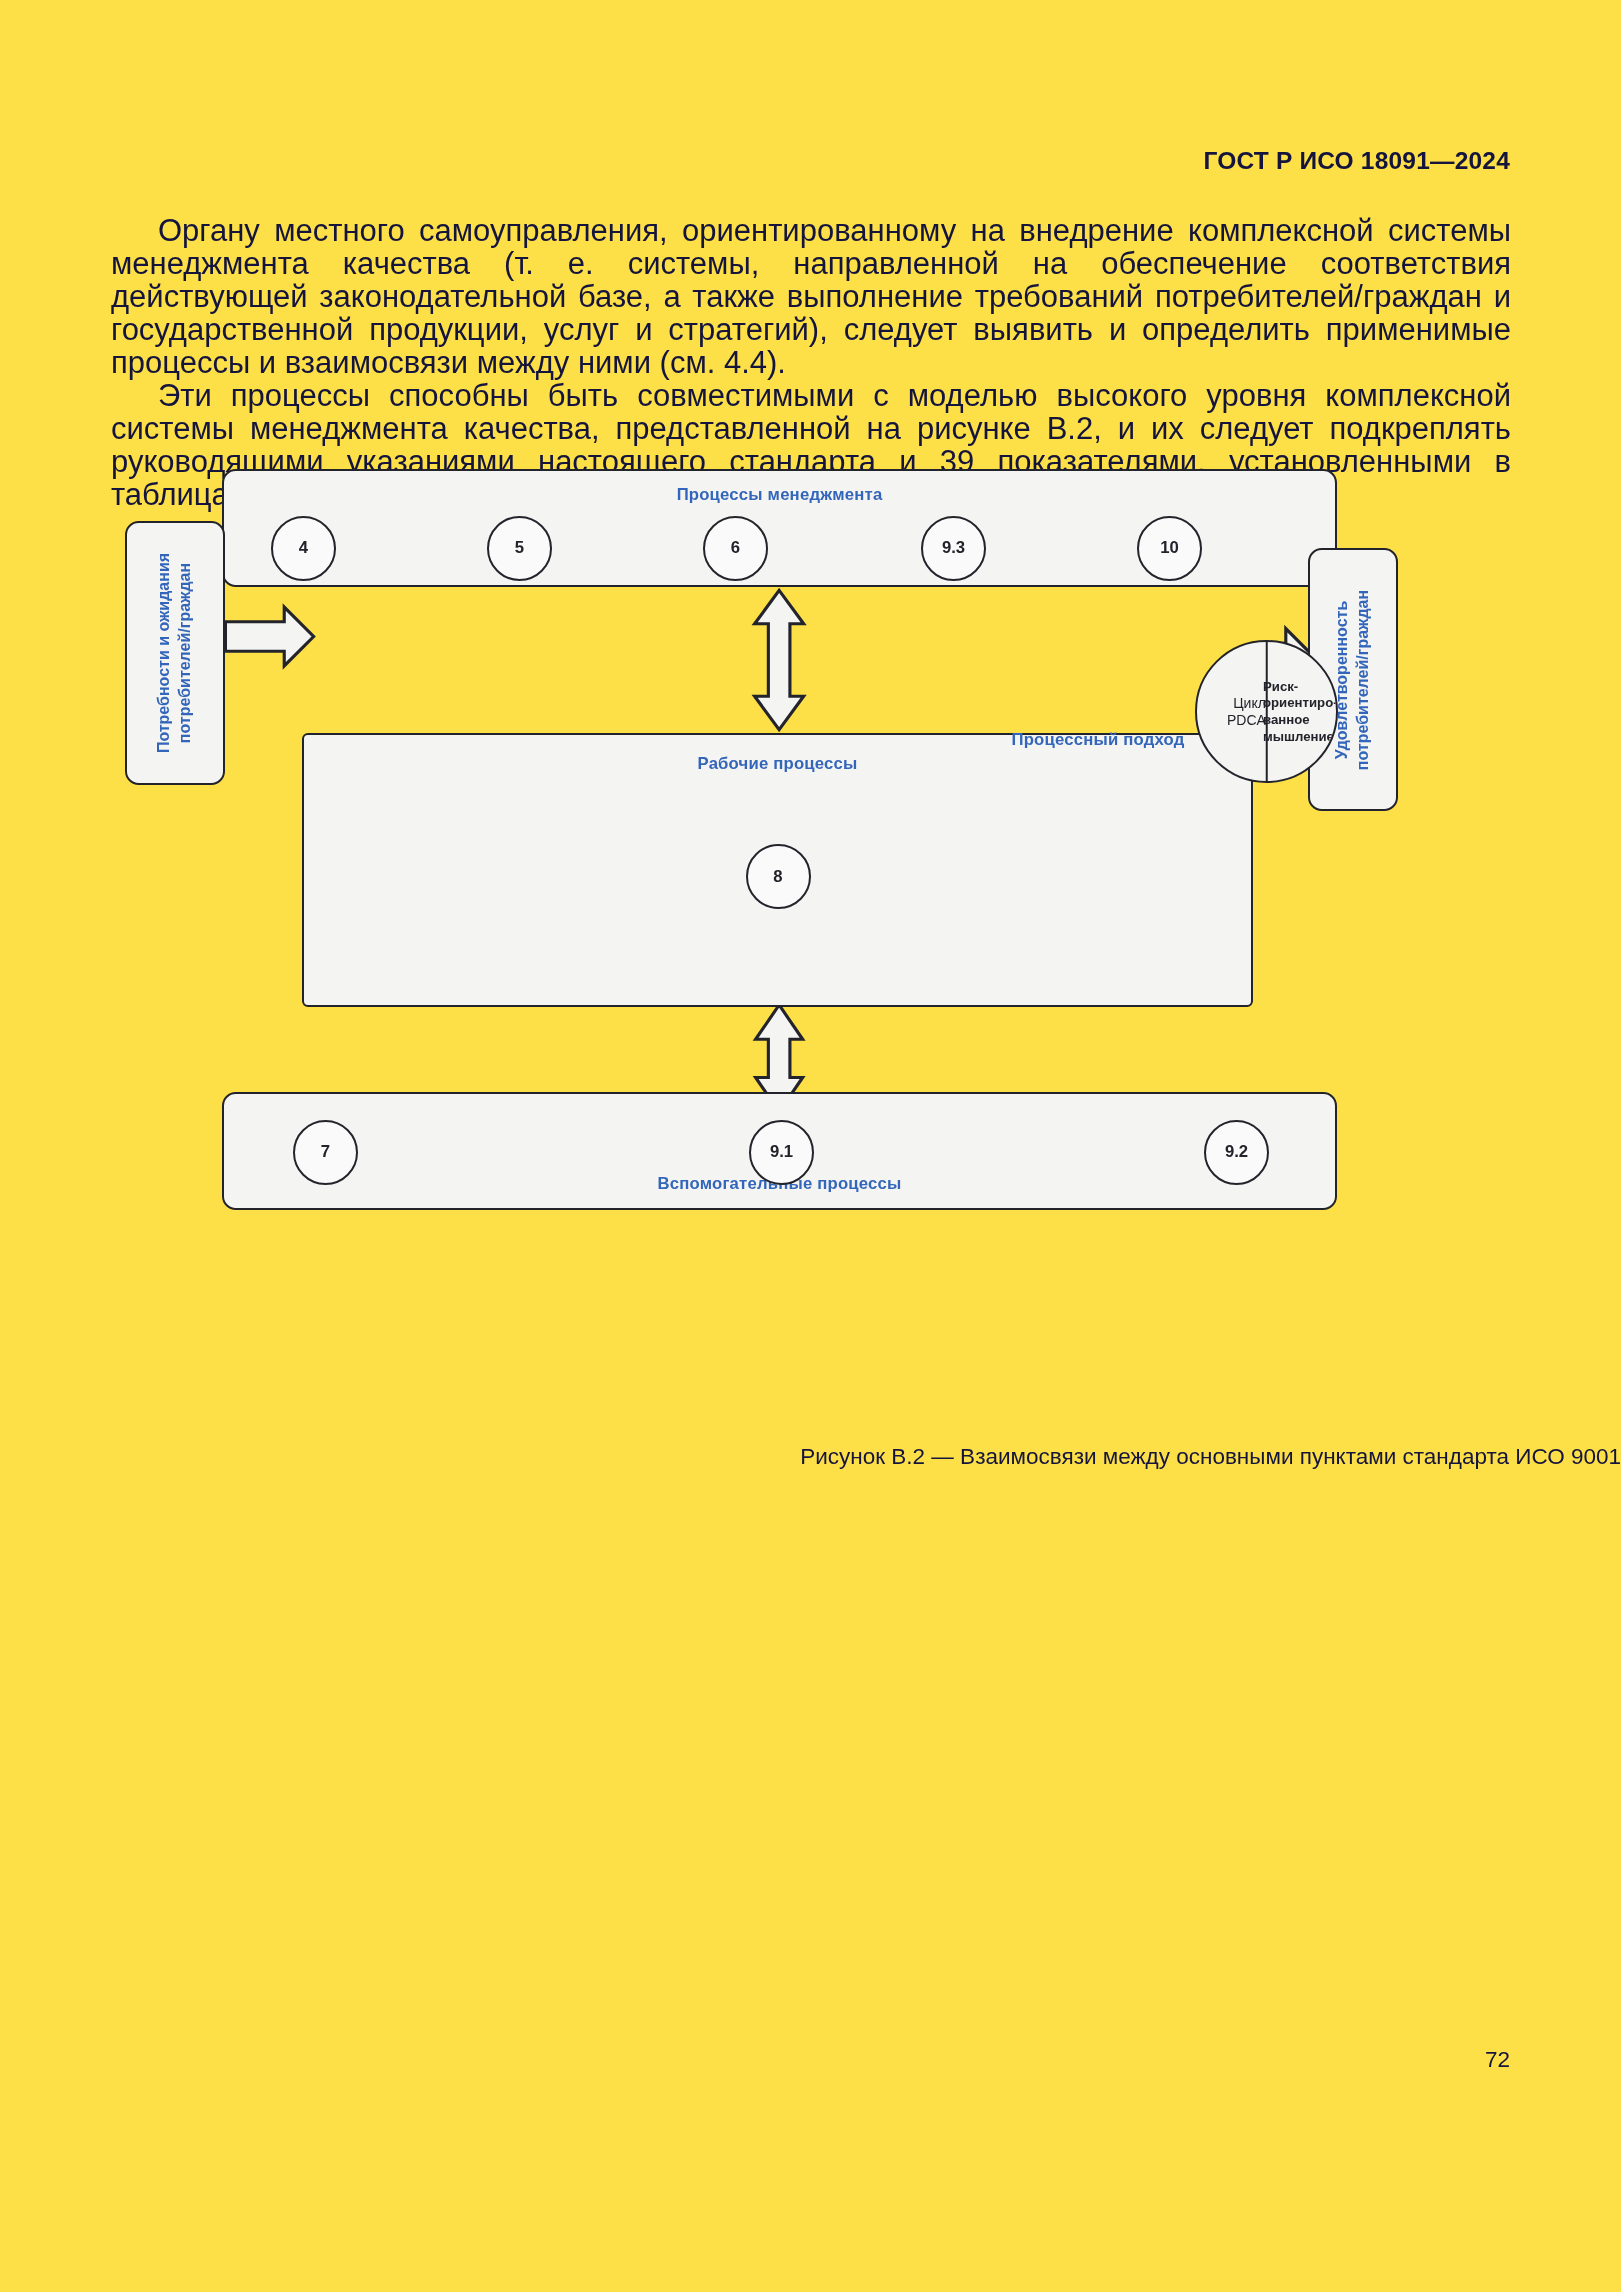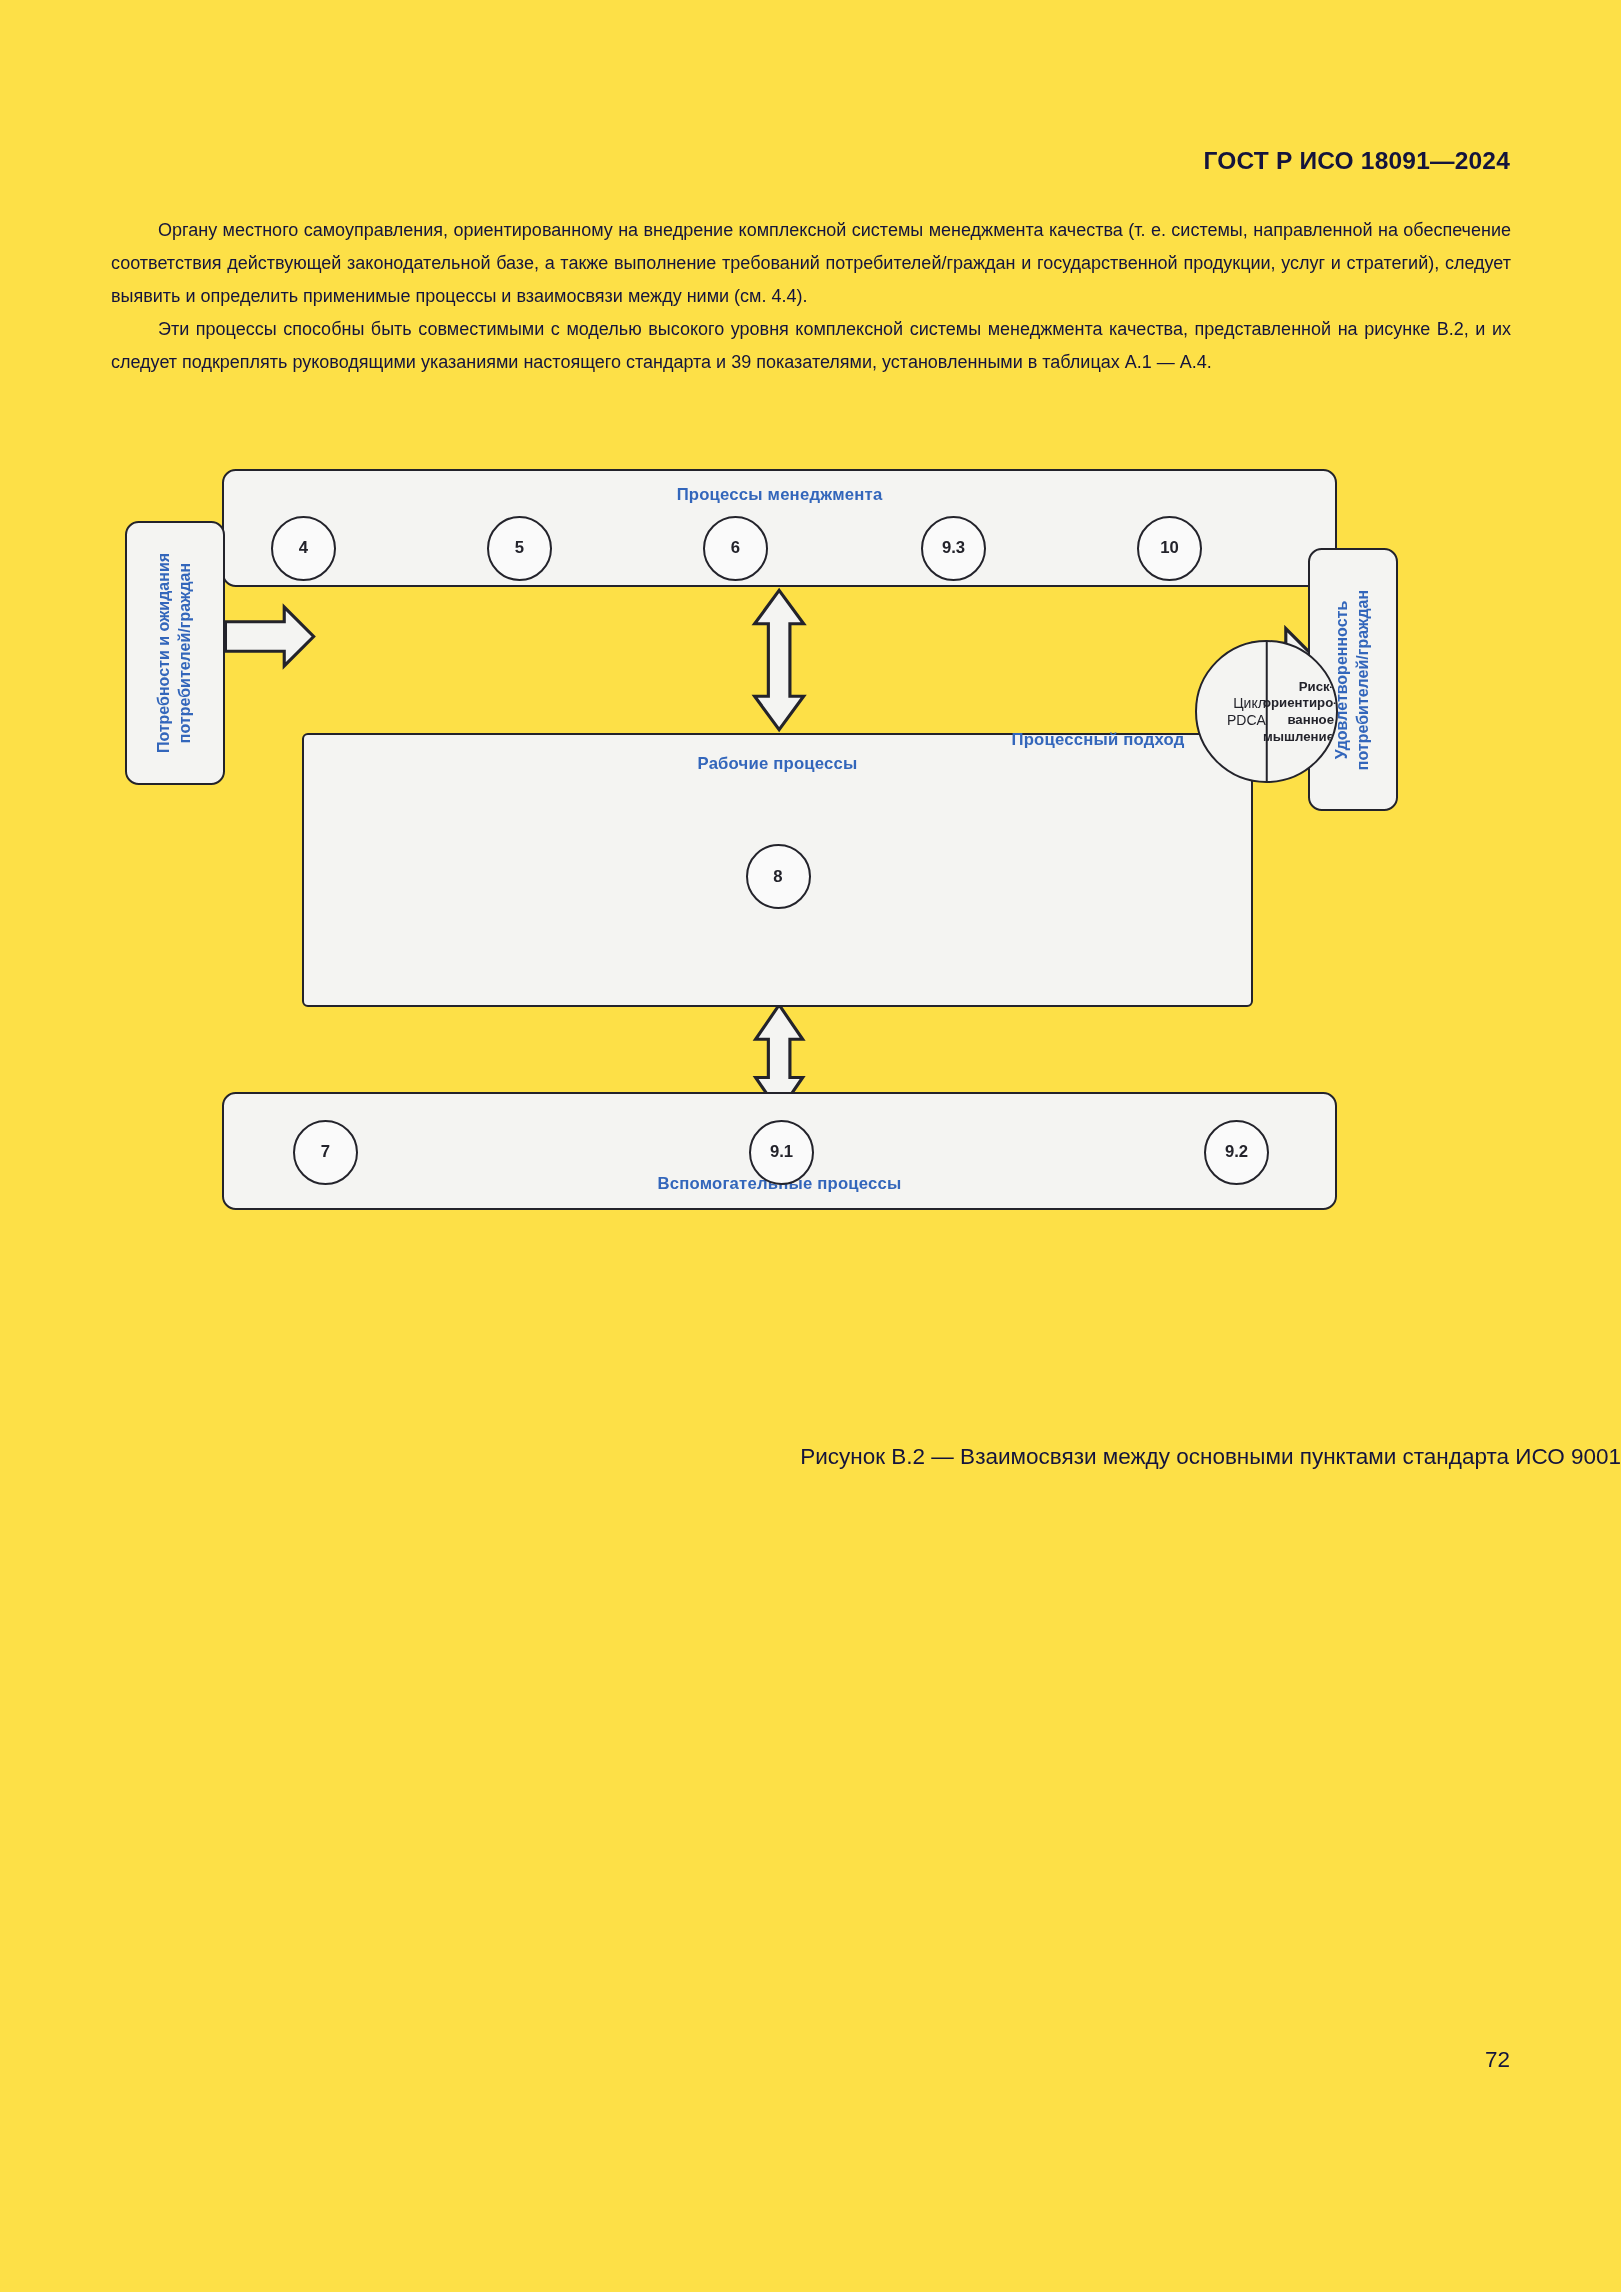--- a/index.html
+++ b/index.html
@@ -29,21 +29,21 @@
     letter-spacing: 0.2px;
     white-space: nowrap;
   }
 
   
   .body-text {
     position: absolute;
     left: 111px;
     top: 214px;
     width: 1400px;
-    font-size: 18px;
+    font-size: 31px;
     line-height: 33px;
     color: #14143c;
     text-align: justify;
   }
   .para {
     margin: 0;
     text-indent: 47px;
     text-align: justify;
     text-justify: inter-word;
   }
@@ -164,21 +164,21 @@
     font-weight: normal;
     color: #23232b;
     line-height: 17.6px;
   }
   .pdca-right {
     position: absolute;
     right: 2px;
     top: 50%;
     width: 71px;
     transform: translateY(-50%);
-    text-align: right;
+    text-align: left;
     font-size: 13.2px;
     font-weight: bold;
     color: #23232b;
     line-height: 16.7px;
   }
 
   .float-label {
     position: absolute;
   }
   .label-process-approach {

